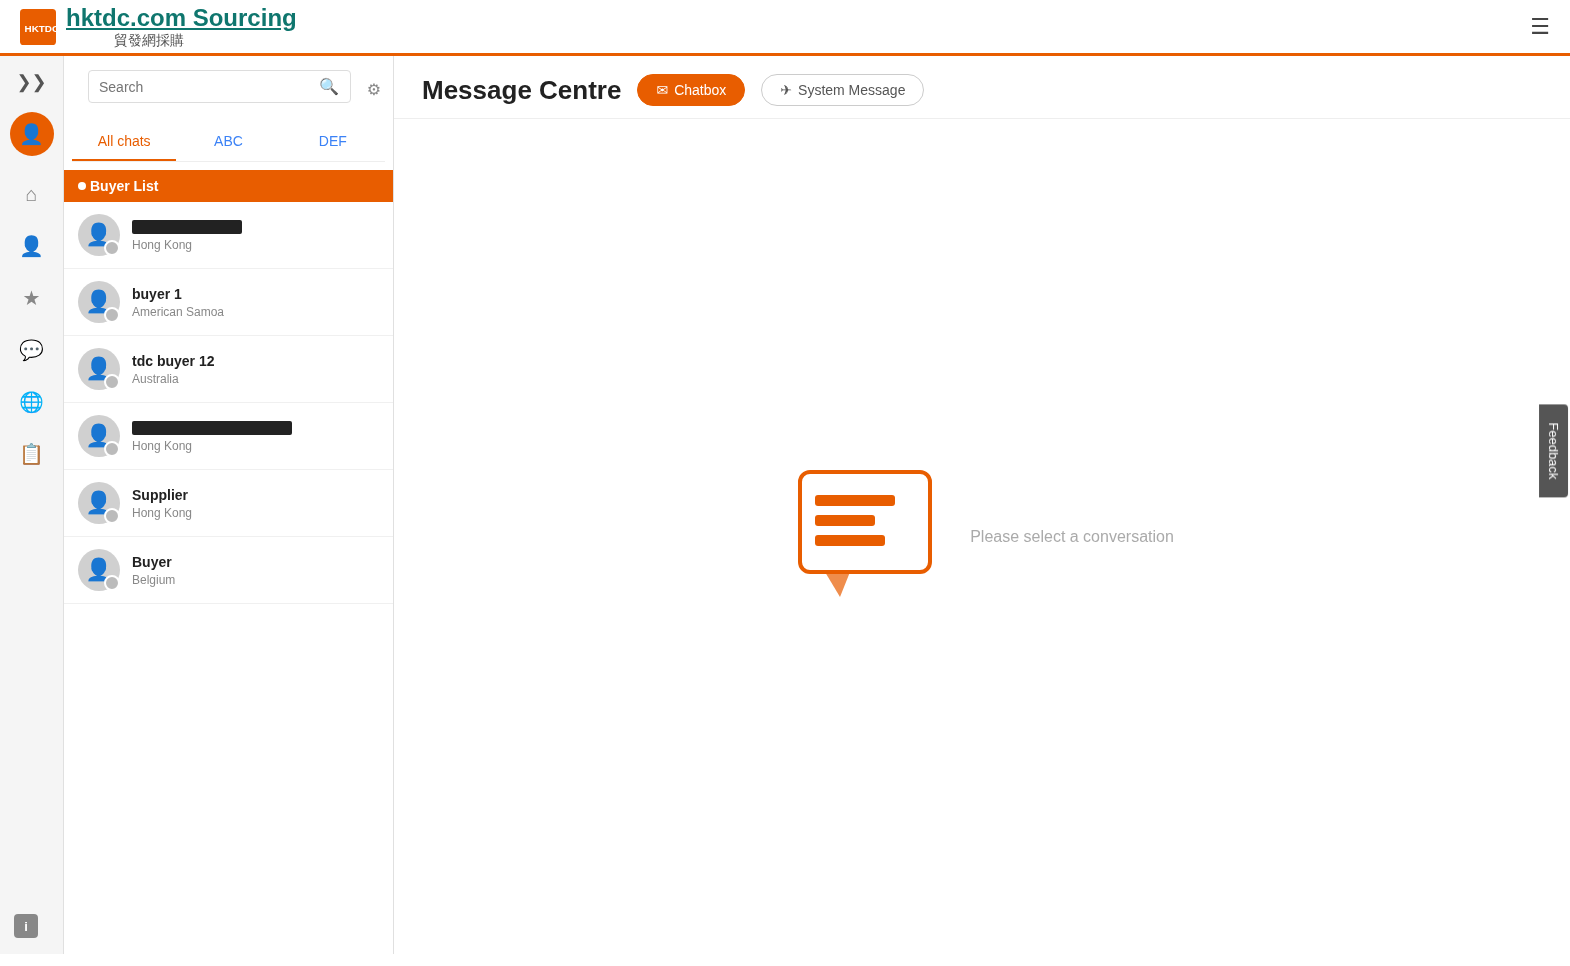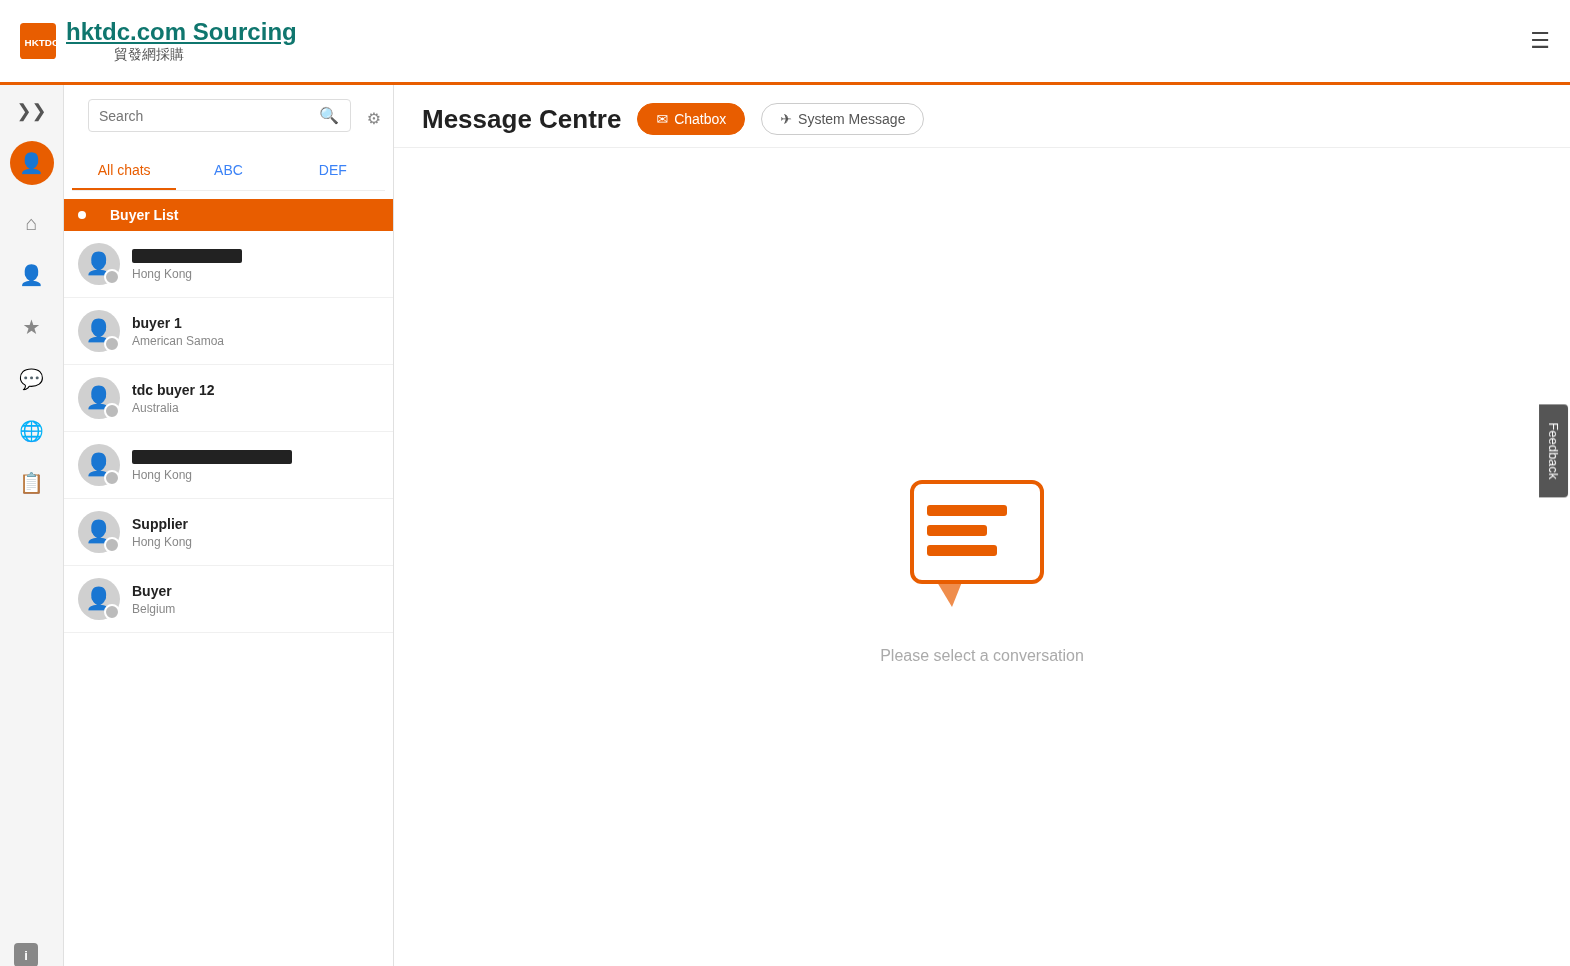--- a/index.html
+++ b/index.html
@@ -5,21 +5,21 @@
     * { box-sizing: border-box; margin: 0; padding: 0; }
     body { font-family: Arial, sans-serif; background: #fff; width: 1570px; height: 966px; overflow: hidden; }
 
     
     .header {
       display: flex;
       align-items: center;
       justify-content: space-between;
       background: #fff;
       border-bottom: 3px solid #e85d00;
-      height: 85px;
+      height: 56px;
       padding: 0 20px;
     }
     .header-logo {
       display: flex;
       align-items: center;
       gap: 10px;
     }
     .logo-icon {
       width: 36px;
       height: 36px;
@@ -203,21 +203,21 @@
 
     
     .buyer-list-header {
       display: flex;
       align-items: center;
       background: #e85d00;
       color: #fff;
       font-size: 14px;
       font-weight: bold;
       padding: 8px 14px;
-      gap: 24px;
+      gap: 4px;
       margin: 8px 0 0 0;
     }
     .buyer-list-dot {
       width: 8px;
       height: 8px;
       border-radius: 50%;
       background: #fff;
     }
 
     
@@ -291,21 +291,20 @@
     .conversation-area {
       flex: 1;
       display: flex;
       flex-direction: column;
       align-items: center;
       justify-content: center;
       background: #fff;
     }
     .conversation-placeholder {
       display: flex;
-      flex-direction: column;
       align-items: center;
       gap: 20px;
     }
     .placeholder-text {
       font-size: 16px;
       color: #aaa;
     }
 
     
     .info-btn {

